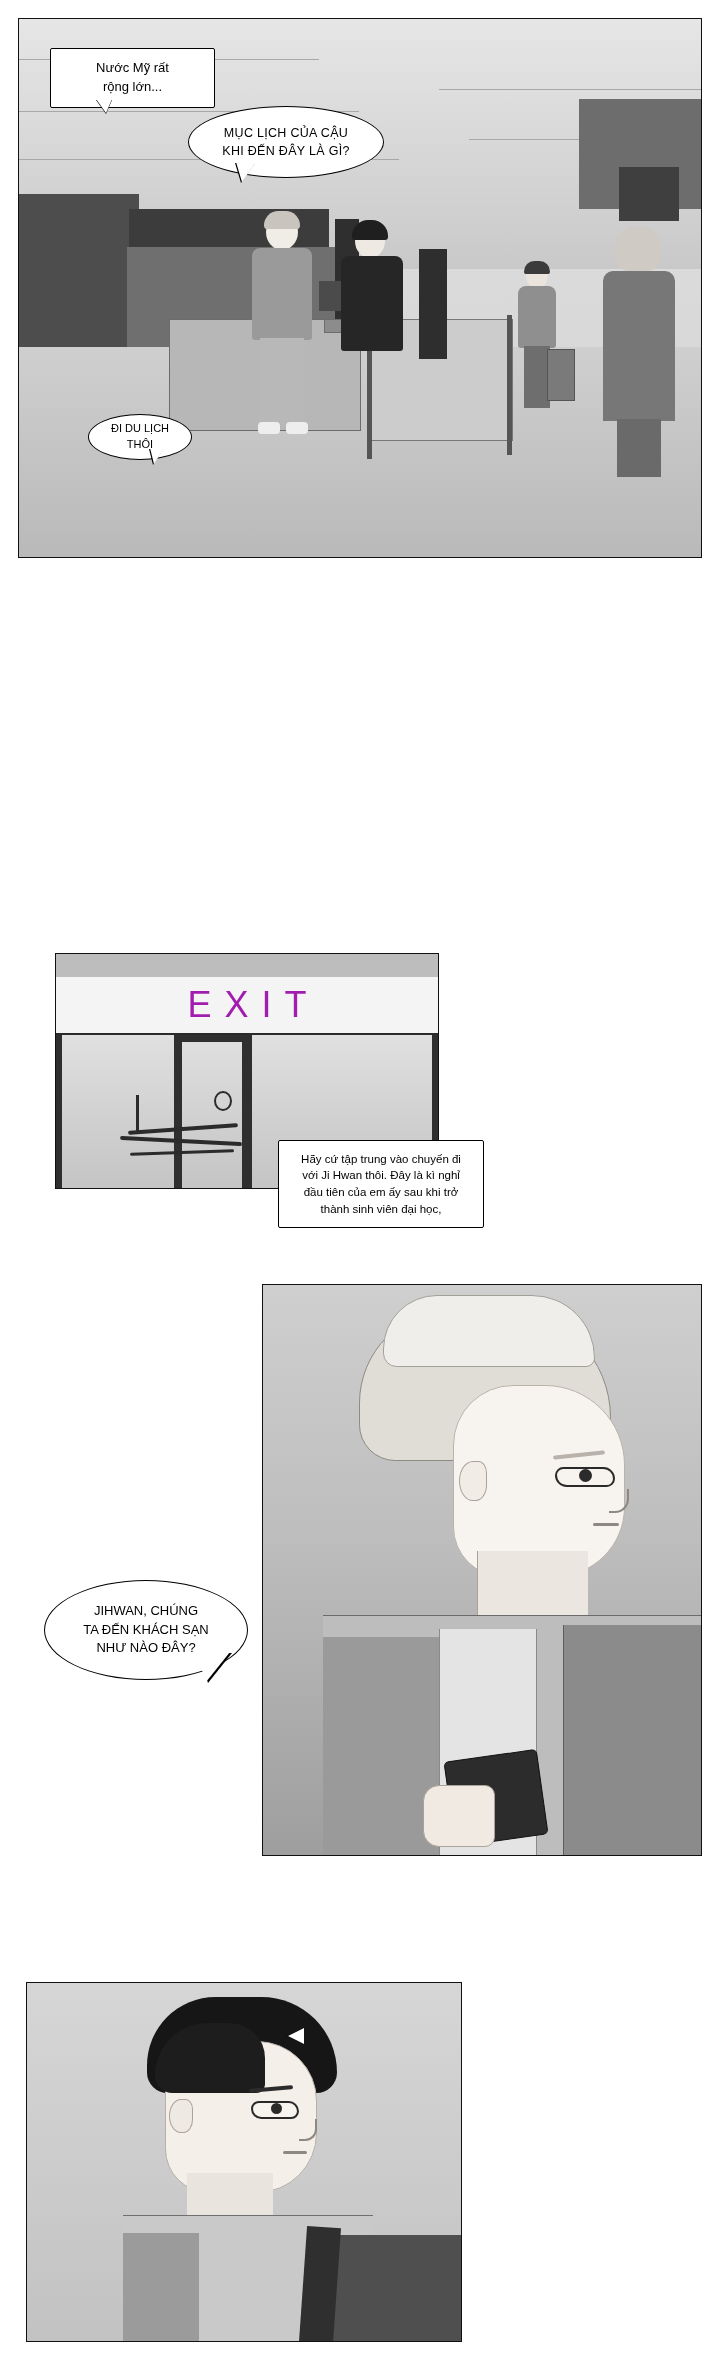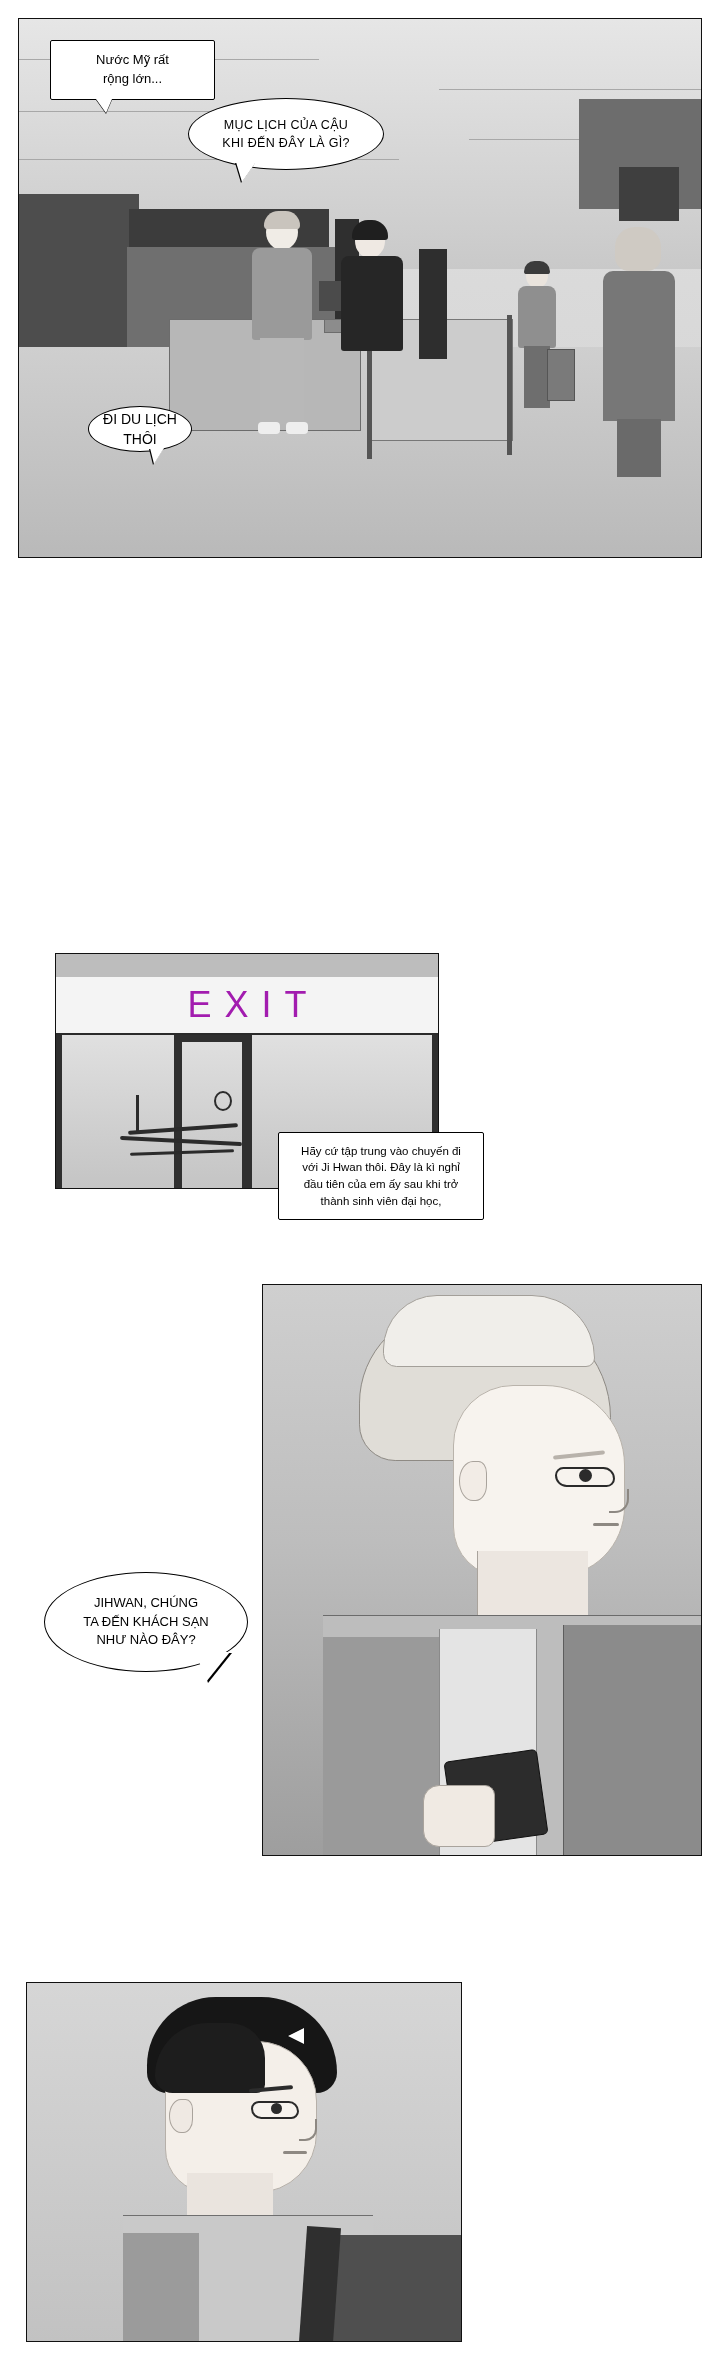--- a/index.html
+++ b/index.html
@@ -36,20 +36,21 @@
     position: absolute;
     background: #ffffff;
     border: 1.5px solid #000;
     box-sizing: border-box;
     display: flex;
     align-items: center;
     justify-content: flex-end;
     text-align: center;
     color: #000;
     z-index: 40;
+    margin-top: 8px;
   }
   .bubble .txt {
     display: block;
     width: 100%;
     white-space: pre-line;
     line-height: 1.45;
   }
   .bubble.rect { border-radius: 2px; }
   .bubble.oval { border-radius: 50% / 50%; }
 
@@ -253,21 +254,21 @@
 rộng lớn...</span>
   </div>
   <div class="tail" style="left:96px;top:99px;border-left:10px solid transparent;border-right:6px solid transparent;border-top:14px solid #fff;filter:drop-shadow(0 1px 0 #000);"></div>
 
   <div class="bubble oval" id="b2" style="left:188px;top:98px;width:196px;height:72px;font-size:12.5px;letter-spacing:.3px;">
     <span class="txt">MỤC LỊCH CỦA CẬU
 KHI ĐẾN ĐÂY LÀ GÌ?</span>
   </div>
   <div class="tail" style="left:236px;top:162px;border-left:6px solid transparent;border-right:14px solid transparent;border-top:20px solid #fff;filter:drop-shadow(-1px 1px 0 #000);"></div>
 
-  <div class="bubble oval" id="b3" style="left:88px;top:406px;width:104px;height:46px;font-size:14px;">
+  <div class="bubble oval" id="b3" style="left:88px;top:406px;width:104px;height:46px;font-size:11px;">
     <span class="txt">ĐI DU LỊCH
 THÔI</span>
   </div>
   <div class="tail" style="left:150px;top:448px;border-left:4px solid transparent;border-right:10px solid transparent;border-top:16px solid #fff;filter:drop-shadow(-1px 1px 0 #000);"></div>
 
 
 
   <div class="panel" id="panel2">
     <div class="topbar"></div>
     <div class="exitband">

